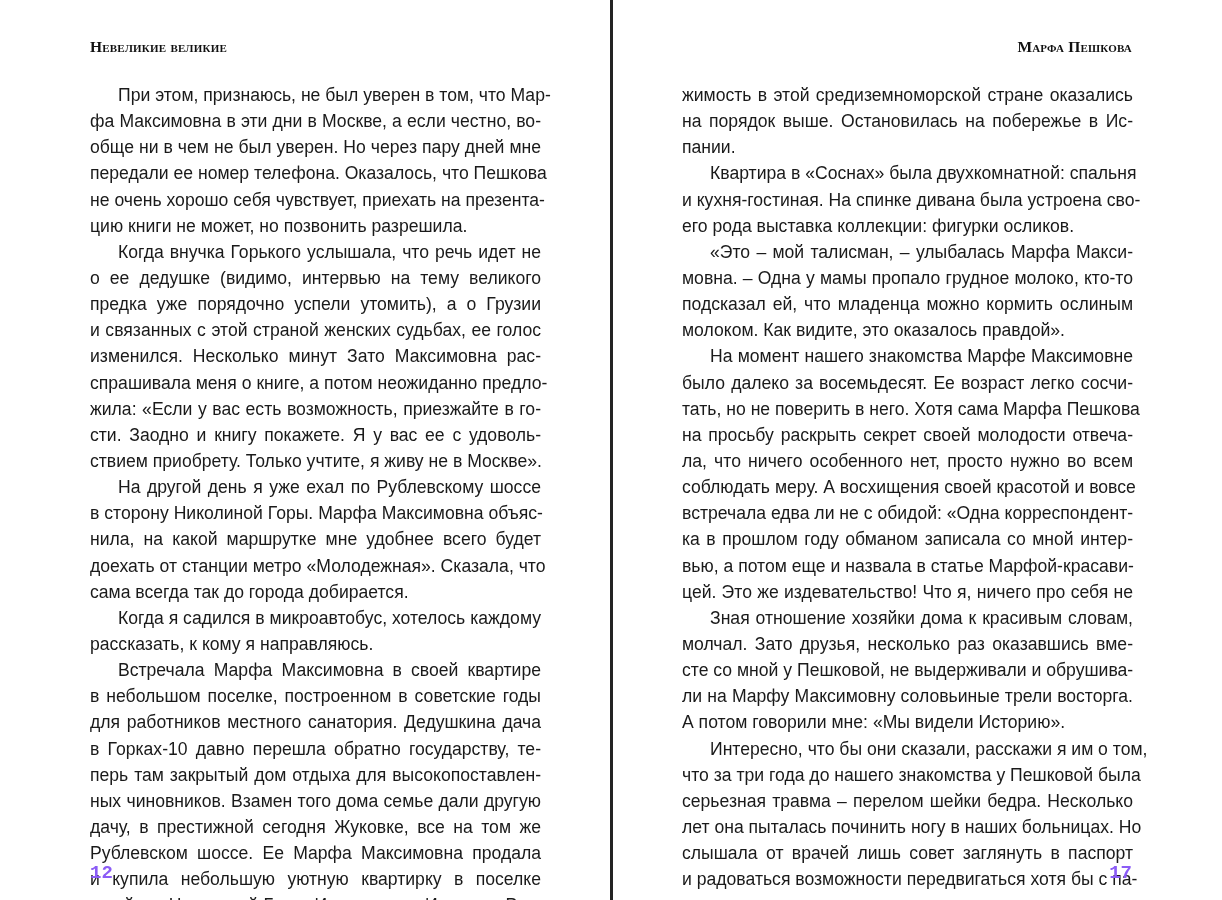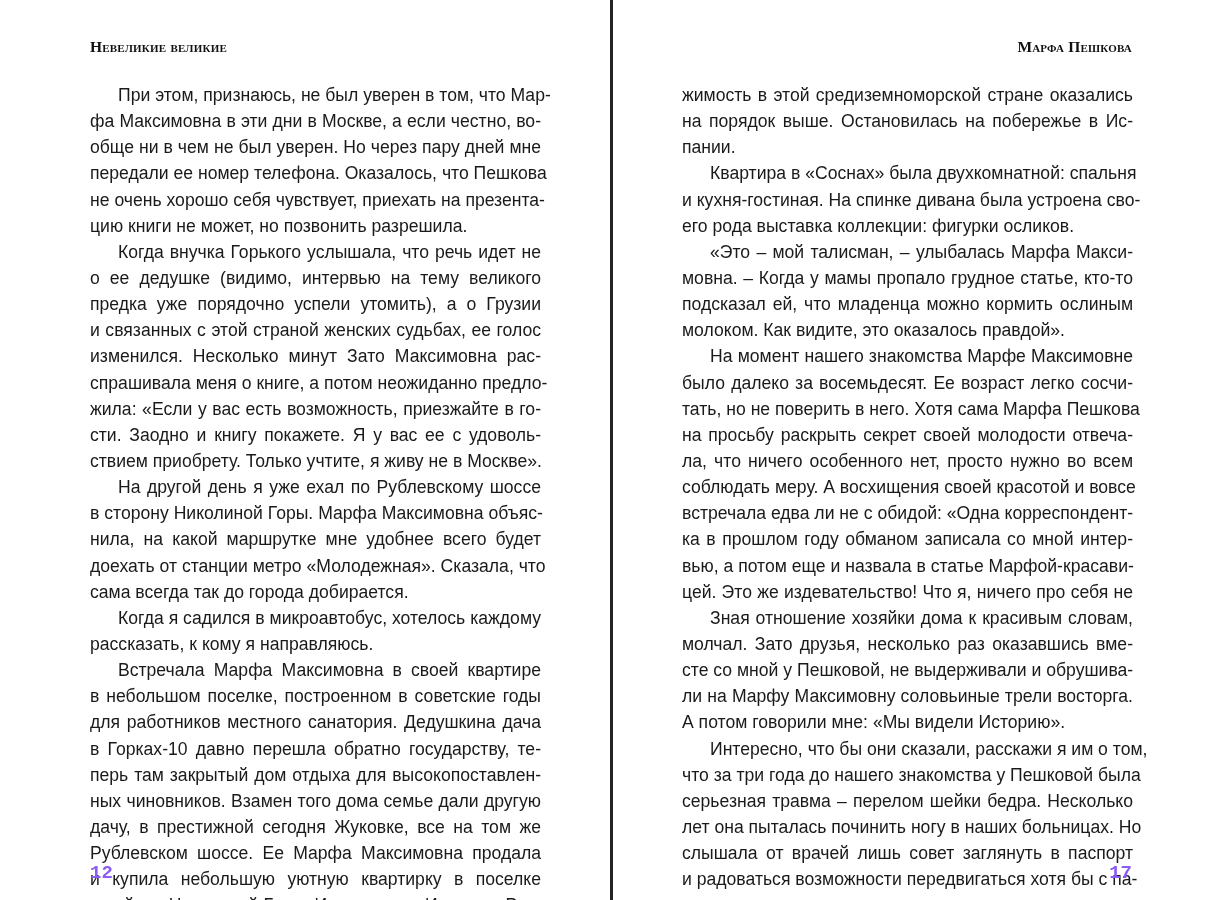--- a/index.html
+++ b/index.html
@@ -82,21 +82,21 @@
 <div class="page" id="page-right">
   <div class="running-head">Марфа Пешкова</div>
   <div class="body-text">
       <span class="line">жимость в этой средиземноморской стране оказались</span>
       <span class="line">на порядок выше. Остановилась на побережье в Ис-</span>
       <span class="line last">пании.</span>
       <span class="line indent">Квартира в «Соснах» была двухкомнатной: спальня</span>
       <span class="line">и кухня-гостиная. На спинке дивана была устроена сво-</span>
       <span class="line last">его рода выставка коллекции: фигурки осликов.</span>
       <span class="line indent">«Это – мой талисман, – улыбалась Марфа Макси-</span>
-      <span class="line">мовна. – Когда у мамы пропало грудное статье, кто-то</span>
+      <span class="line">мовна. – Одна у мамы пропало грудное молоко, кто-то</span>
       <span class="line">подсказал ей, что младенца можно кормить ослиным</span>
       <span class="line last">молоком. Как видите, это оказалось правдой».</span>
       <span class="line indent">На момент нашего знакомства Марфе Максимовне</span>
       <span class="line">было далеко за восемьдесят. Ее возраст легко сосчи-</span>
       <span class="line">тать, но не поверить в него. Хотя сама Марфа Пешкова</span>
       <span class="line">на просьбу раскрыть секрет своей молодости отвеча-</span>
       <span class="line">ла, что ничего особенного нет, просто нужно во всем</span>
       <span class="line">соблюдать меру. А восхищения своей красотой и вовсе</span>
       <span class="line">встречала едва ли не с обидой: «Одна корреспондент-</span>
       <span class="line">ка в прошлом году обманом записала со мной интер-</span>

